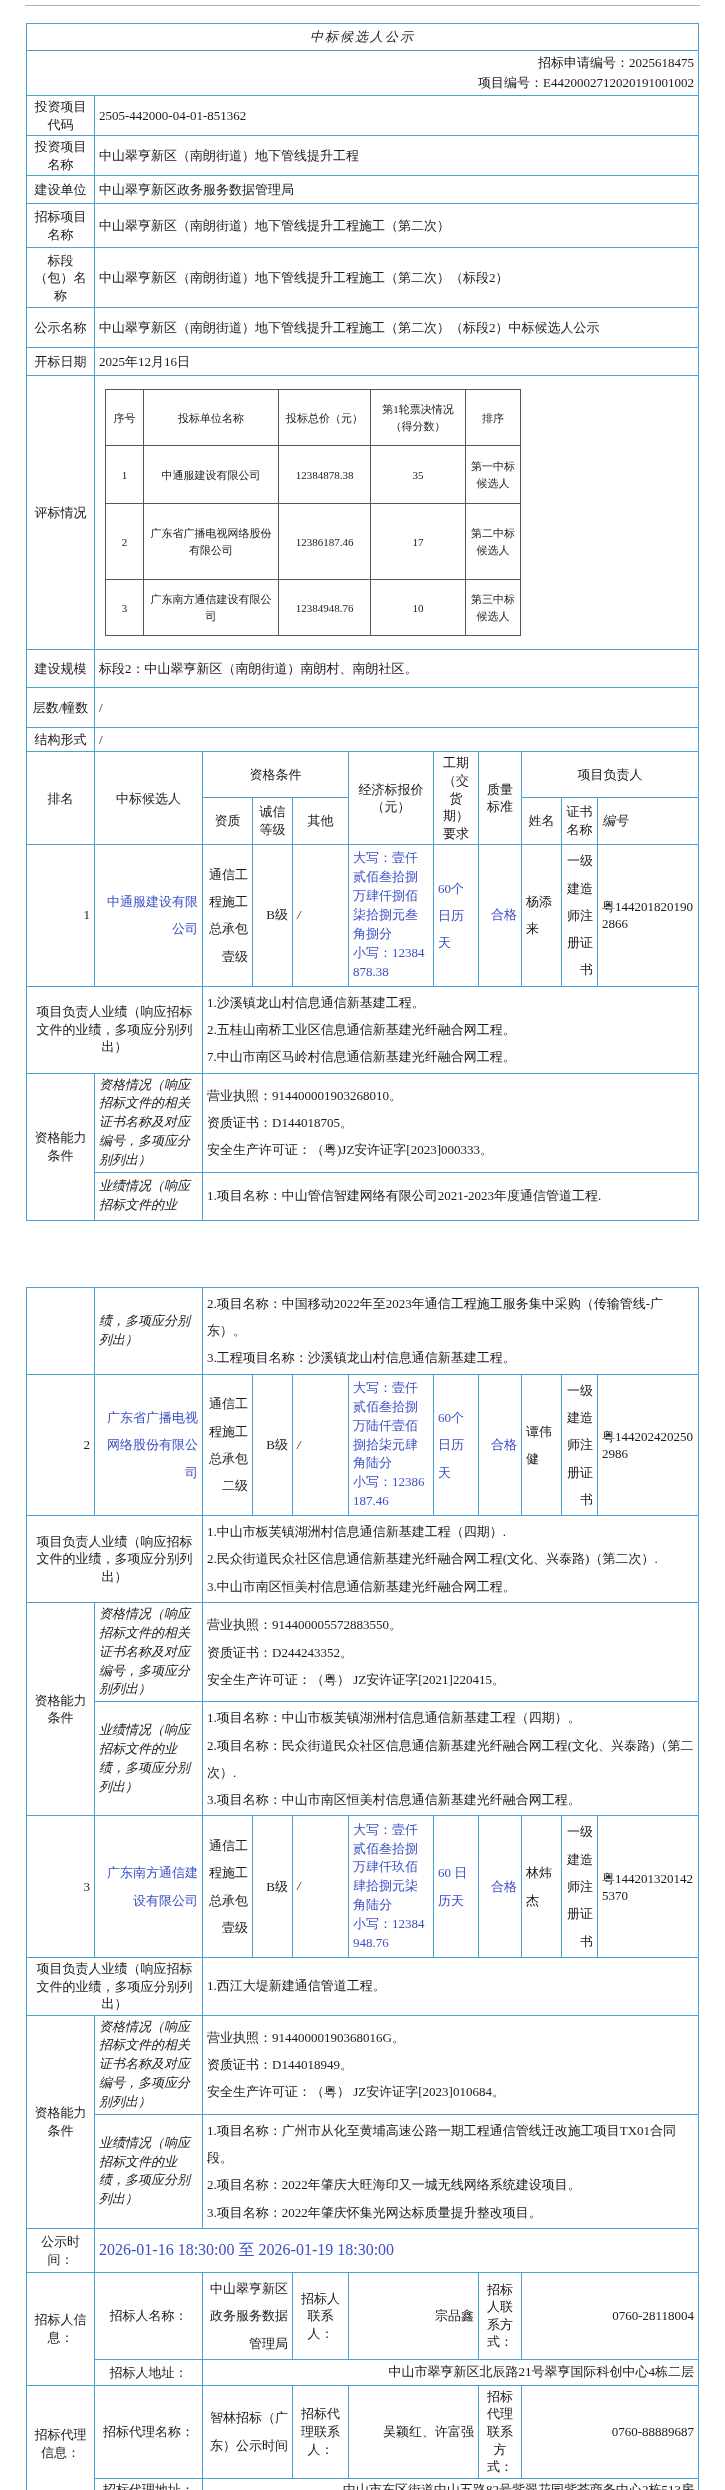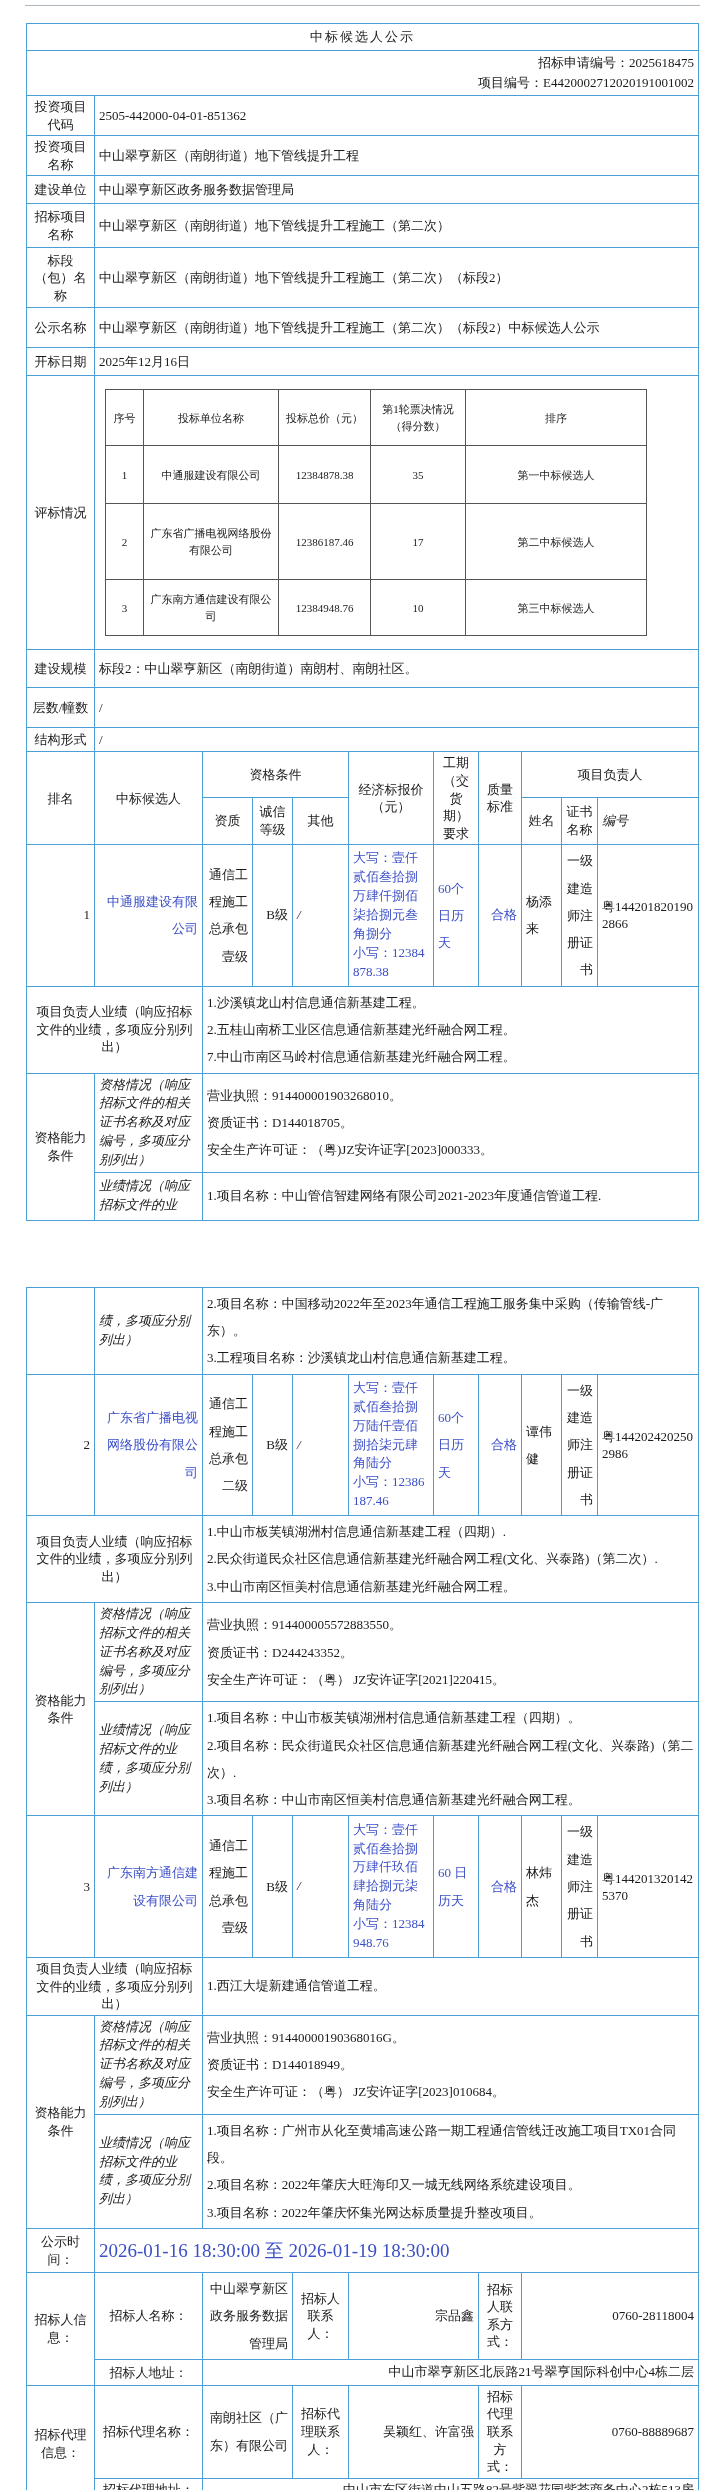--- a/index.html
+++ b/index.html
@@ -14,35 +14,35 @@
   .gap1{height:66px;}
   table.doc{border-collapse:collapse;table-layout:fixed;width:673px;}
   table.doc td{
     border:1px solid #4a9fd6;
     padding:2px 4px;
     font-size:13px;
     vertical-align:middle;
     overflow:hidden;
     word-break:break-all;
   }
-  .ttl{text-align:center;font-size:16px;letter-spacing:2px;}
+  .ttl{text-align:center;font-size:16px;letter-spacing:2px;font-style:italic;}
   .refs{text-align:right;font-size:12.5px;line-height:1.55;padding-right:6px;}
   .lbl{text-align:center;line-height:1.35;}
   .lbl-left{text-align:left;line-height:1.45;font-style:italic;}
   .val{text-align:left;padding-left:7px;}
   .ctr{text-align:right;}
   .s10{font-size:10px;}
   .s11{font-size:11px;}
   .s12{font-size:12px;}
   .blue{color:#3b4fc7;}
   .preln{white-space:pre-line;}
   .sp{line-height:2.1;}
   .price{line-height:1.45;margin-left:17px;}
   
-  table.inner{border-collapse:collapse;table-layout:fixed;width:542px;margin:11px 6px 11px 6px;}
+  table.inner{border-collapse:collapse;table-layout:fixed;width:416px;margin:11px 6px 11px 6px;}
   table.inner td{
     border:1px solid #555555;
     font-size:11px;
     text-align:center;
     padding:2px 3px;
     vertical-align:middle;
     word-break:break-all;
     line-height:1.5;
   }
 </style>
@@ -301,41 +301,41 @@
   </tr>
   <tr style="height:64px">
     <td class="lbl-left">业绩情况（响应招标文件的业绩，多项应分别列出）</td>
     <td colspan="9" class="val s10 preln sp">1.项目名称：广州市从化至黄埔高速公路一期工程通信管线迁改施工项目TX01合同段。
 2.项目名称：2022年肇庆大旺海印又一城无线网络系统建设项目。
 3.项目名称：2022年肇庆怀集光网达标质量提升整改项目。</td>
   </tr>
 
   <tr style="height:44px">
     <td class="lbl">公示时间：</td>
-    <td colspan="10" class="val blue" style="font-size:19px">2026-01-16 18:30:00 至 2026-01-19 18:30:00</td>
+    <td colspan="10" class="val blue" style="font-size:16px">2026-01-16 18:30:00 至 2026-01-19 18:30:00</td>
   </tr>
 
   <tr style="height:66px">
     <td rowspan="2" class="lbl">招标人信息：</td>
     <td class="lbl">招标人名称：</td>
     <td colspan="2" class="ctr s10 sp">中山翠亨新区政务服务数据管理局</td>
     <td class="lbl">招标人联系人：</td>
     <td colspan="2" class="ctr s10">宗品鑫</td>
     <td class="lbl">招标人联系方式：</td>
     <td colspan="3" class="ctr s10">0760-28118004</td>
   </tr>
   <tr style="height:26px">
     <td class="lbl">招标人地址：</td>
     <td colspan="9" class="ctr s10">中山市翠亨新区北辰路21号翠亨国际科创中心4栋二层</td>
   </tr>
 
   <tr style="height:84px">
     <td rowspan="2" class="lbl">招标代理信息：</td>
     <td class="lbl">招标代理名称：</td>
-    <td colspan="2" class="ctr s10 sp">南朗社区（广东）有限公司</td>
+    <td colspan="2" class="ctr s10 sp">智林招标（广东）公示时间</td>
     <td class="lbl">招标代理联系人：</td>
     <td colspan="2" class="ctr s10">吴颖红、许富强</td>
     <td class="lbl">招标代理联系方式：</td>
     <td colspan="3" class="ctr s10">0760-88889687</td>
   </tr>
   <tr style="height:24px">
     <td class="lbl">招标代理地址：</td>
     <td colspan="9" class="ctr s10">中山市东区街道中山五路82号紫翠花园紫荟商务中心2栋513房</td>
   </tr>
 

